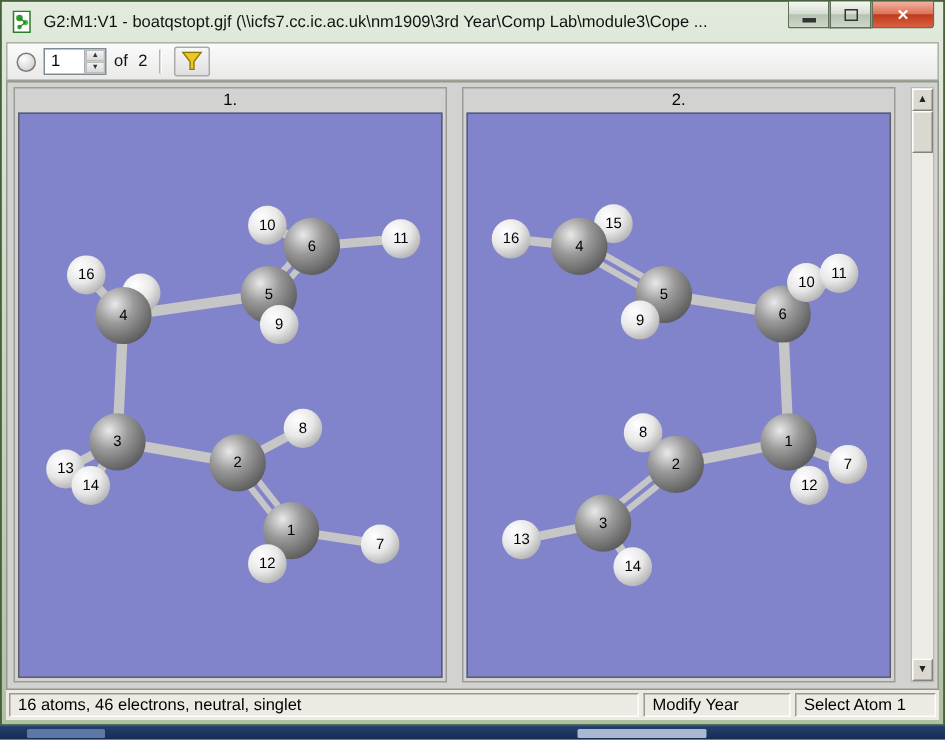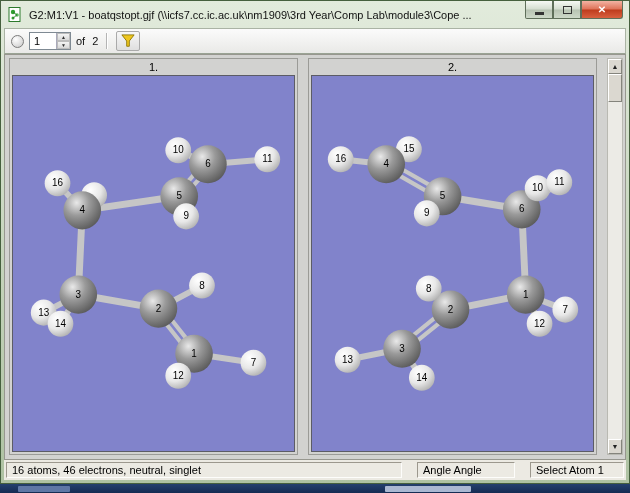--- a/index.html
+++ b/index.html
@@ -48,21 +48,21 @@
   .atom-label{font:10px "Liberation Sans",sans-serif;fill:#000;text-anchor:middle;}
 
   
   .vscroll{width:16px;flex:0 0 auto;display:flex;flex-direction:column;background:#ecebe6;border:1px solid #b9b9b2;box-sizing:border-box;}
   .scroll-btn{height:15px;flex:0 0 auto;display:flex;align-items:center;justify-content:center;font-size:7px;color:#222;
     background:#dbd8d0;border:1px solid;border-color:#fff #84847c #84847c #fff;box-sizing:border-box;}
   .scroll-thumb{height:28px;flex:0 0 auto;background:#dbd8d0;border:1px solid;border-color:#fff #84847c #84847c #fff;box-sizing:border-box;}
   .scroll-track{flex:1;}
 
   
-  .statusbar{height:20px;margin:0 3px 3px;background:#eceae3;display:flex;gap:15px;padding:2px;box-sizing:border-box;font-size:11px;color:#000;}
+  .statusbar{height:20px;margin:0 3px 3px;background:#eceae3;display:flex;gap:3px;padding:2px;box-sizing:border-box;font-size:11px;color:#000;}
   .status-cell{border:1px solid;border-color:#9c988e #fdfdfb #fdfdfb #9c988e;padding:0 5px;display:flex;align-items:center;white-space:nowrap;overflow:hidden;}
   .status-left{flex:1;}
   .status-mid{width:86px;flex:0 0 auto;}
   .status-right{width:82px;flex:0 0 auto;}
 
   
   .bottom-strip{position:absolute;left:0;bottom:0;width:630px;height:9px;
     background:linear-gradient(180deg,#24406e,#152b52);}
   .frag{position:absolute;top:2px;height:6px;border-radius:1px;}
   .frag-a{left:18px;width:52px;background:#5e77a5;}
@@ -235,21 +235,21 @@
         <div class="scroll-btn">▲</div>
         <div class="scroll-thumb"></div>
         <div class="scroll-track"></div>
         <div class="scroll-btn">▼</div>
       </div>
 
     </div>
 
     <div class="statusbar">
       <div class="status-cell status-left">16 atoms, 46 electrons, neutral, singlet</div>
-      <div class="status-cell status-mid">Angle Angle</div>
+      <div class="status-cell status-mid">Modify Year</div>
       <div class="status-cell status-right">Select Atom 1</div>
     </div>
 
   </div>
 
   <div class="bottom-strip">
     <span class="frag frag-a"></span>
     <span class="frag frag-b"></span>
   </div>
 

